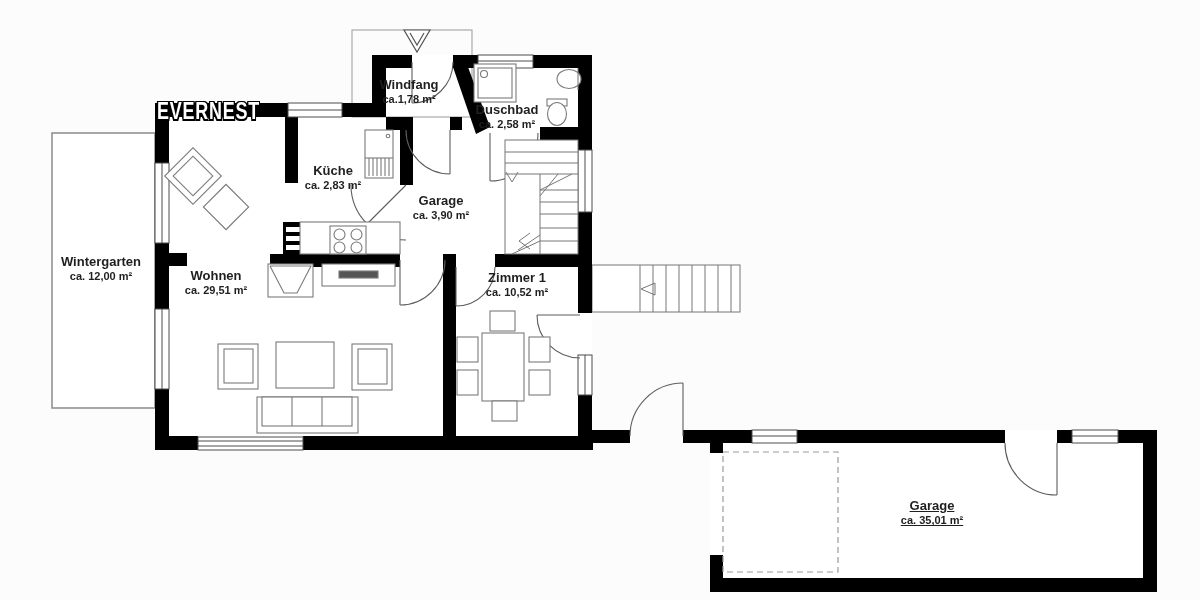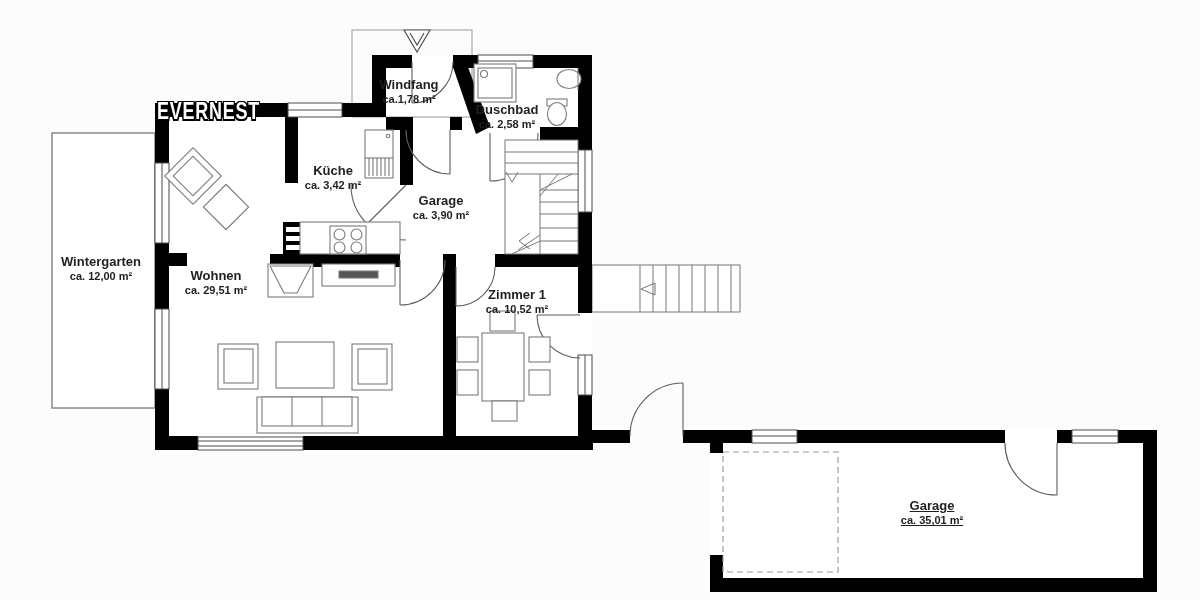--- a/index.html
+++ b/index.html
@@ -296,35 +296,35 @@
   <div class="room-label" style="left:101px;top:269px;">
     <span class="rname">Wintergarten</span>
     <span class="rarea">ca. 12,00 m²</span>
   </div>
   <div class="room-label" style="left:216px;top:283px;">
     <span class="rname">Wohnen</span>
     <span class="rarea">ca. 29,51 m²</span>
   </div>
   <div class="room-label" style="left:333px;top:178px;">
     <span class="rname">Küche</span>
-    <span class="rarea">ca. 3,42 m²</span>
+    <span class="rarea">ca. 2,83 m²</span>
   </div>
   <div class="room-label" style="left:409px;top:92px;">
     <span class="rname">Windfang</span>
     <span class="rarea">ca.1,78 m²</span>
   </div>
   <div class="room-label" style="left:507px;top:117px;">
     <span class="rname">Duschbad</span>
     <span class="rarea">ca. 2,58 m²</span>
   </div>
   <div class="room-label" style="left:441px;top:208px;">
     <span class="rname">Garage</span>
     <span class="rarea">ca. 3,90 m²</span>
   </div>
-  <div class="room-label" style="left:517px;top:302px;">
+  <div class="room-label" style="left:517px;top:285px;">
     <span class="rname">Zimmer 1</span>
     <span class="rarea">ca. 10,52 m²</span>
   </div>
   <div class="room-label" style="left:932px;top:513px;text-decoration:underline;">
     <span class="rname">Garage</span>
     <span class="rarea">ca. 35,01 m²</span>
   </div>
 
 </div>
 

